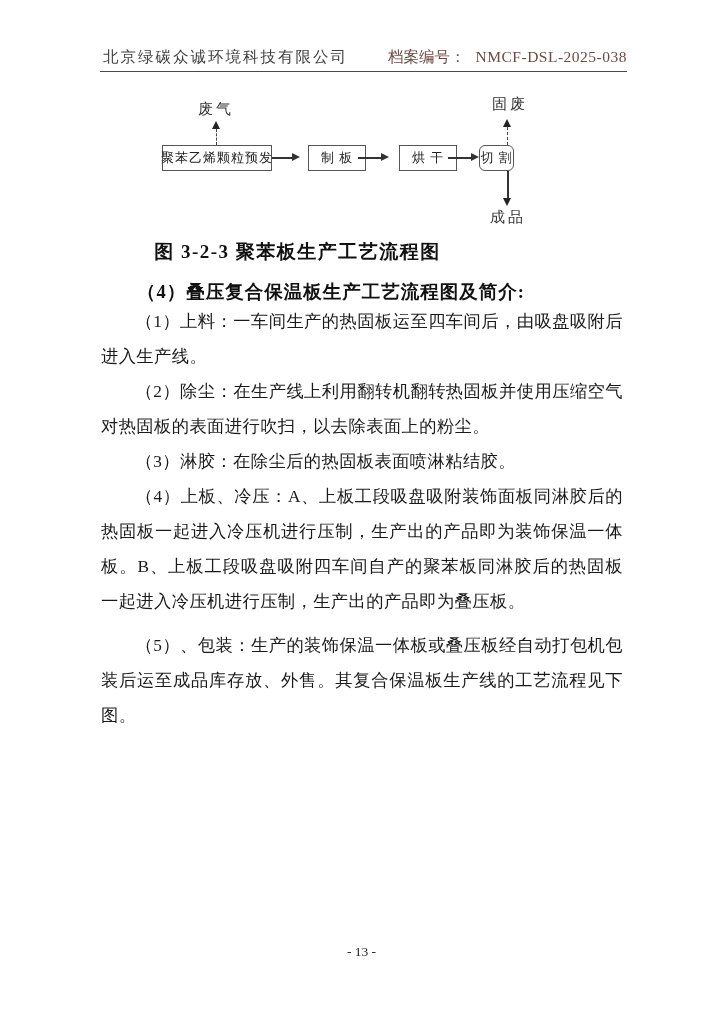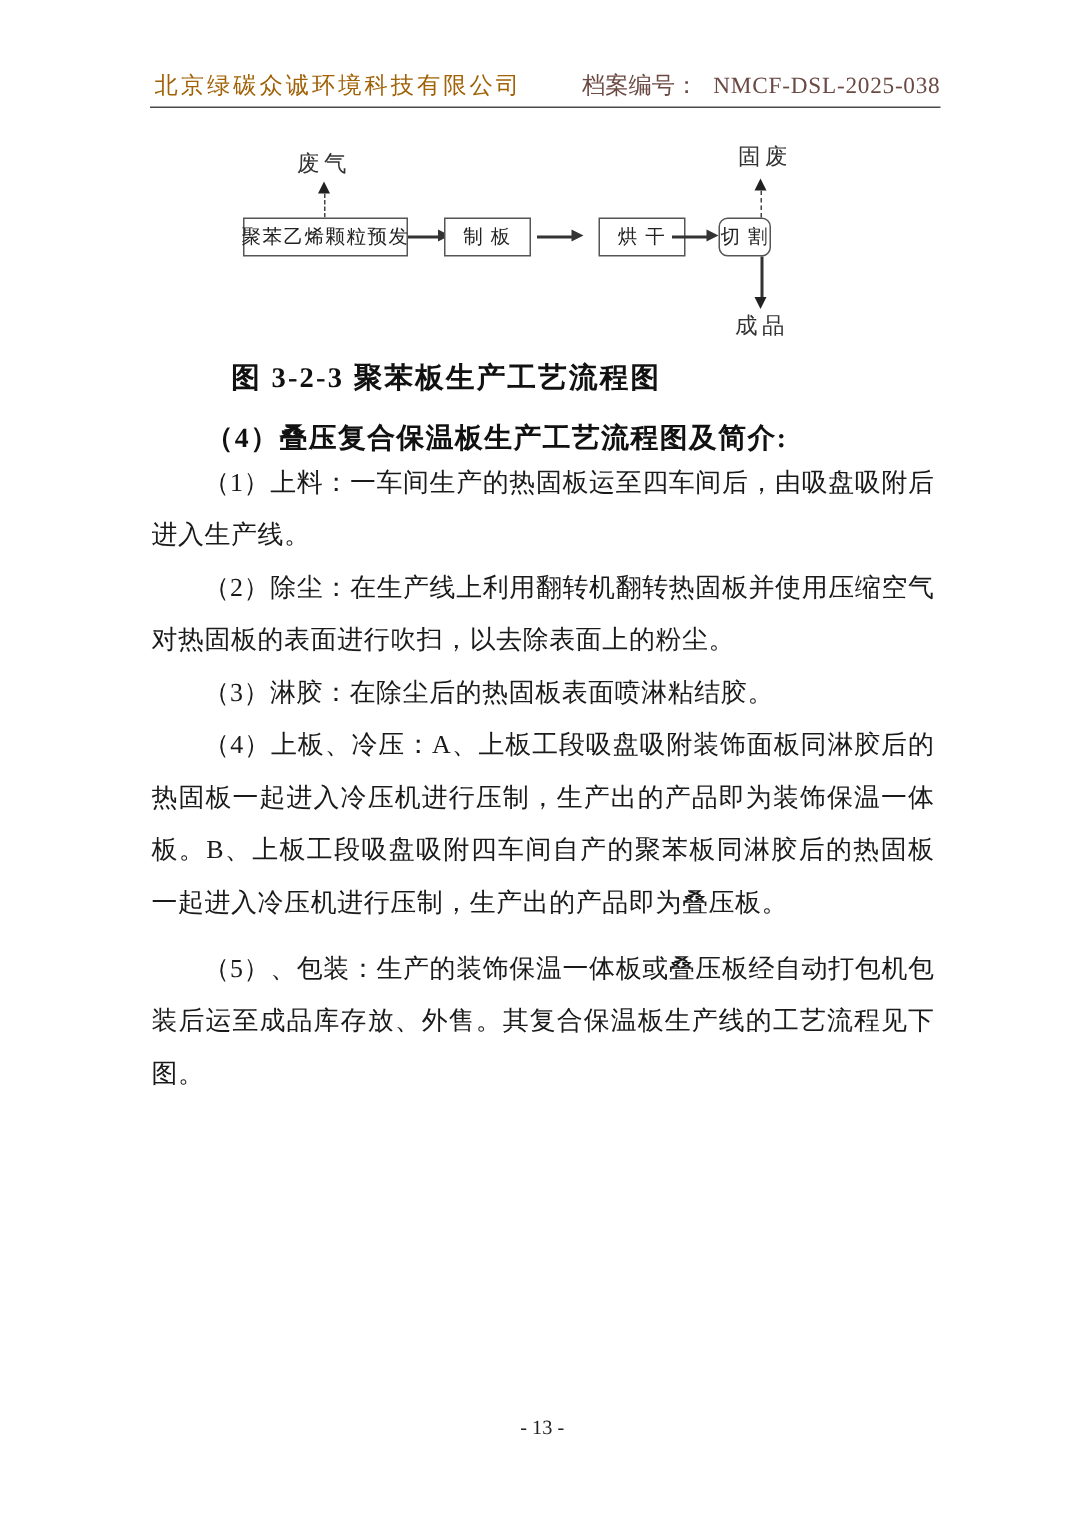--- a/index.html
+++ b/index.html
@@ -8,21 +8,21 @@
     position:relative;
     width:723px; height:1024px;
     background:#ffffff;
     font-family:"Liberation Serif","DejaVu Serif",serif;
     color:#1f1f1f;
     overflow:hidden;
   }
   
   .hdr-company {
     position:absolute; left:103px; top:47px;
-    font-size:15.5px; letter-spacing:2px; color:#a16207;
+    font-size:15.5px; letter-spacing:2px; color:#404040;
   }
   .hdr-right {
     position:absolute; right:96px; top:47px;
     font-size:15.5px; color:#6b4a44;
   }
   .hdr-right .num { letter-spacing:0.5px; margin-left:10px; font-family:"Liberation Serif",serif; }
   .hdr-rule {
     position:absolute; left:100px; top:71px; width:527px; height:0;
     border-top:1.6px solid #4a4a4a;
   }
@@ -89,21 +89,21 @@
   <div class="diagram">
 
     <div class="flow-label" style="left:198px; top:100px;">废气</div>
     <div class="arrow-u" style="left:212px; top:121px;"></div>
     <div class="vdash" style="left:216px; top:129px; height:16px;"></div>
 
     <div class="flow-box" style="left:162px; top:145px; width:110px;">聚苯乙烯颗粒预发</div>
     <div class="hline" style="left:272px; top:157px; width:21px;"></div>
     <div class="arrow-r" style="left:292px; top:153px;"></div>
 
-    <div class="flow-box" style="left:296px; top:145px; width:58px;">制 板</div>
+    <div class="flow-box" style="left:308px; top:145px; width:58px;">制 板</div>
     <div class="hline" style="left:358px; top:157px; width:24px;"></div>
     <div class="arrow-r" style="left:381px; top:153px;"></div>
 
     <div class="flow-box" style="left:390px; top:145px; width:58px;margin-left:9px;">烘 干</div>
     <div class="hline" style="left:448px; top:157px; width:24px;"></div>
     <div class="arrow-r" style="left:471px; top:153px;"></div>
 
     <div class="flow-box" style="left:479px; top:145px; width:35px;border-radius:6px;">切 割</div>
 
     <div class="flow-label" style="left:492px; top:95px;">固废</div>

